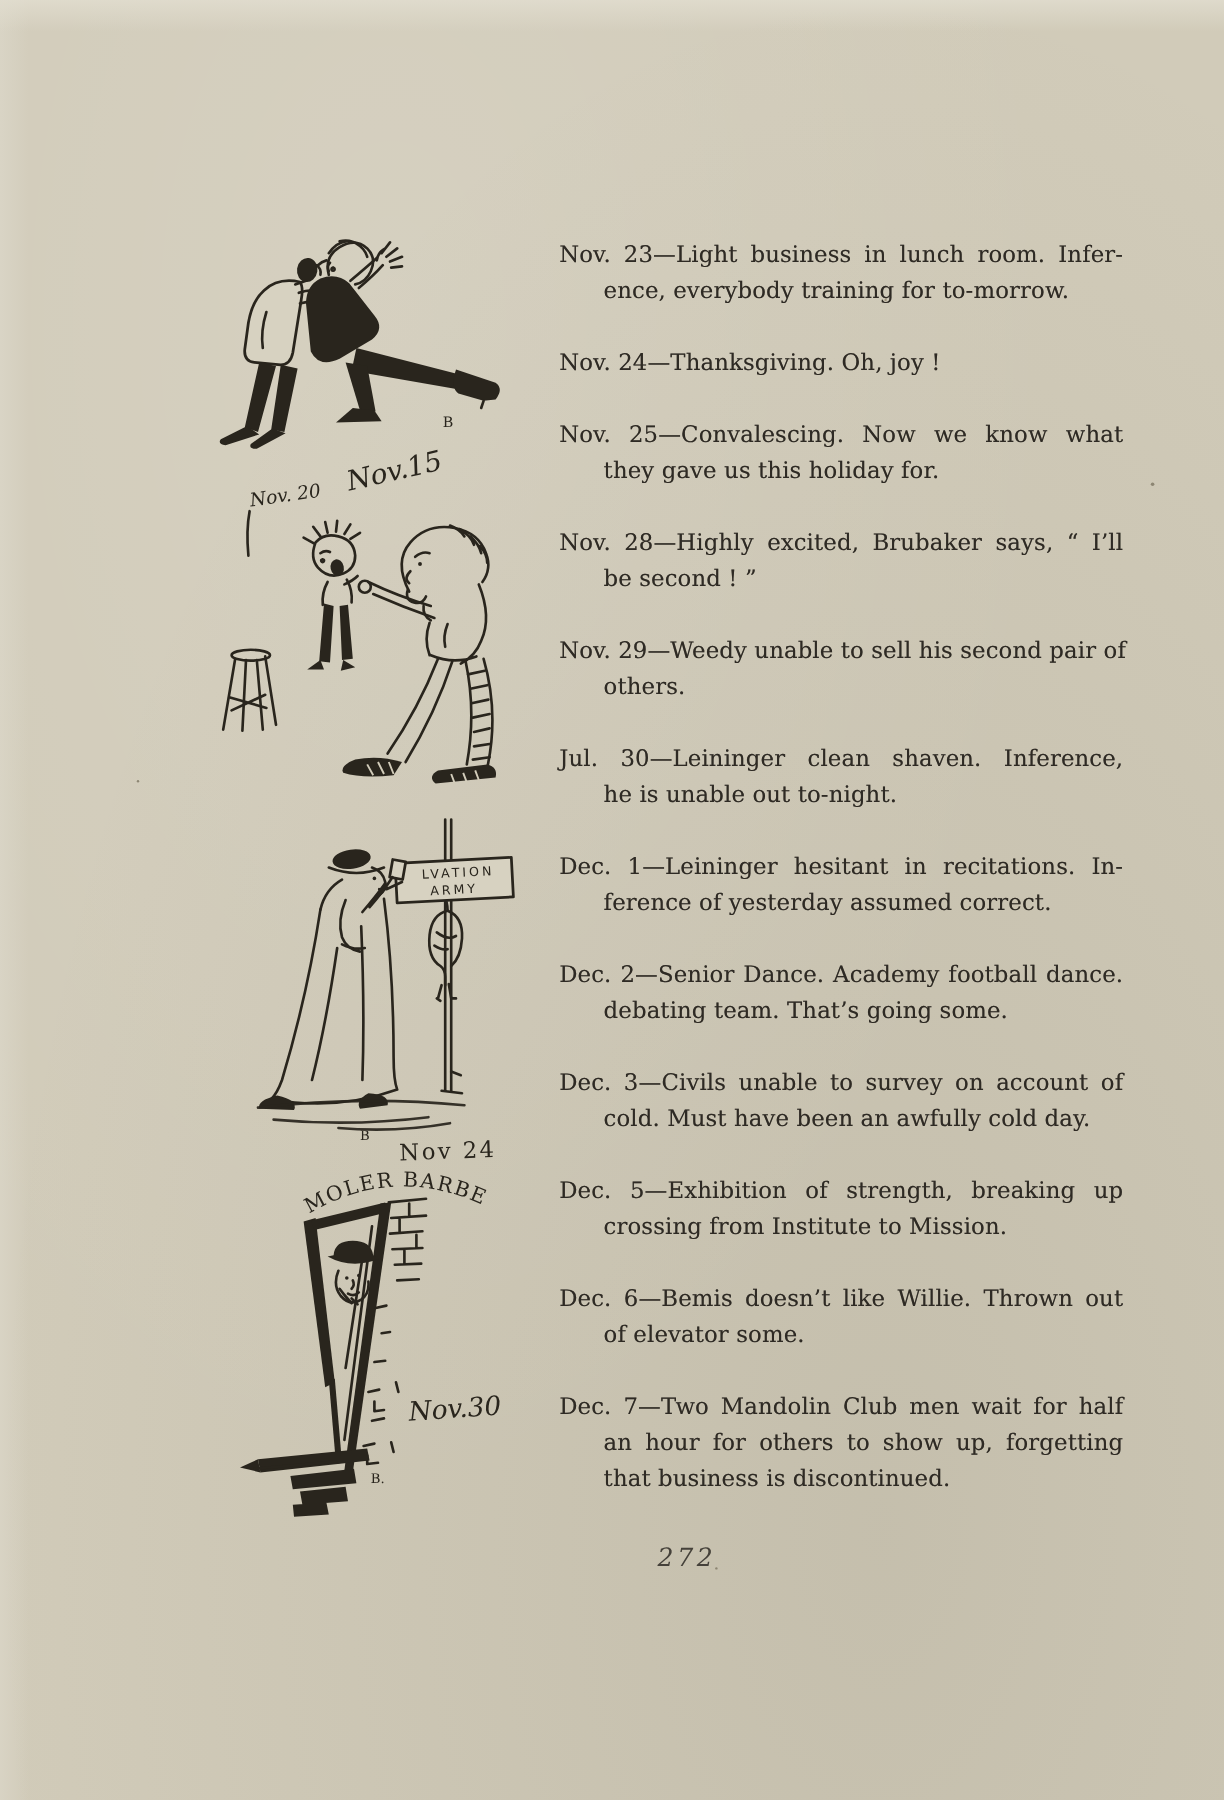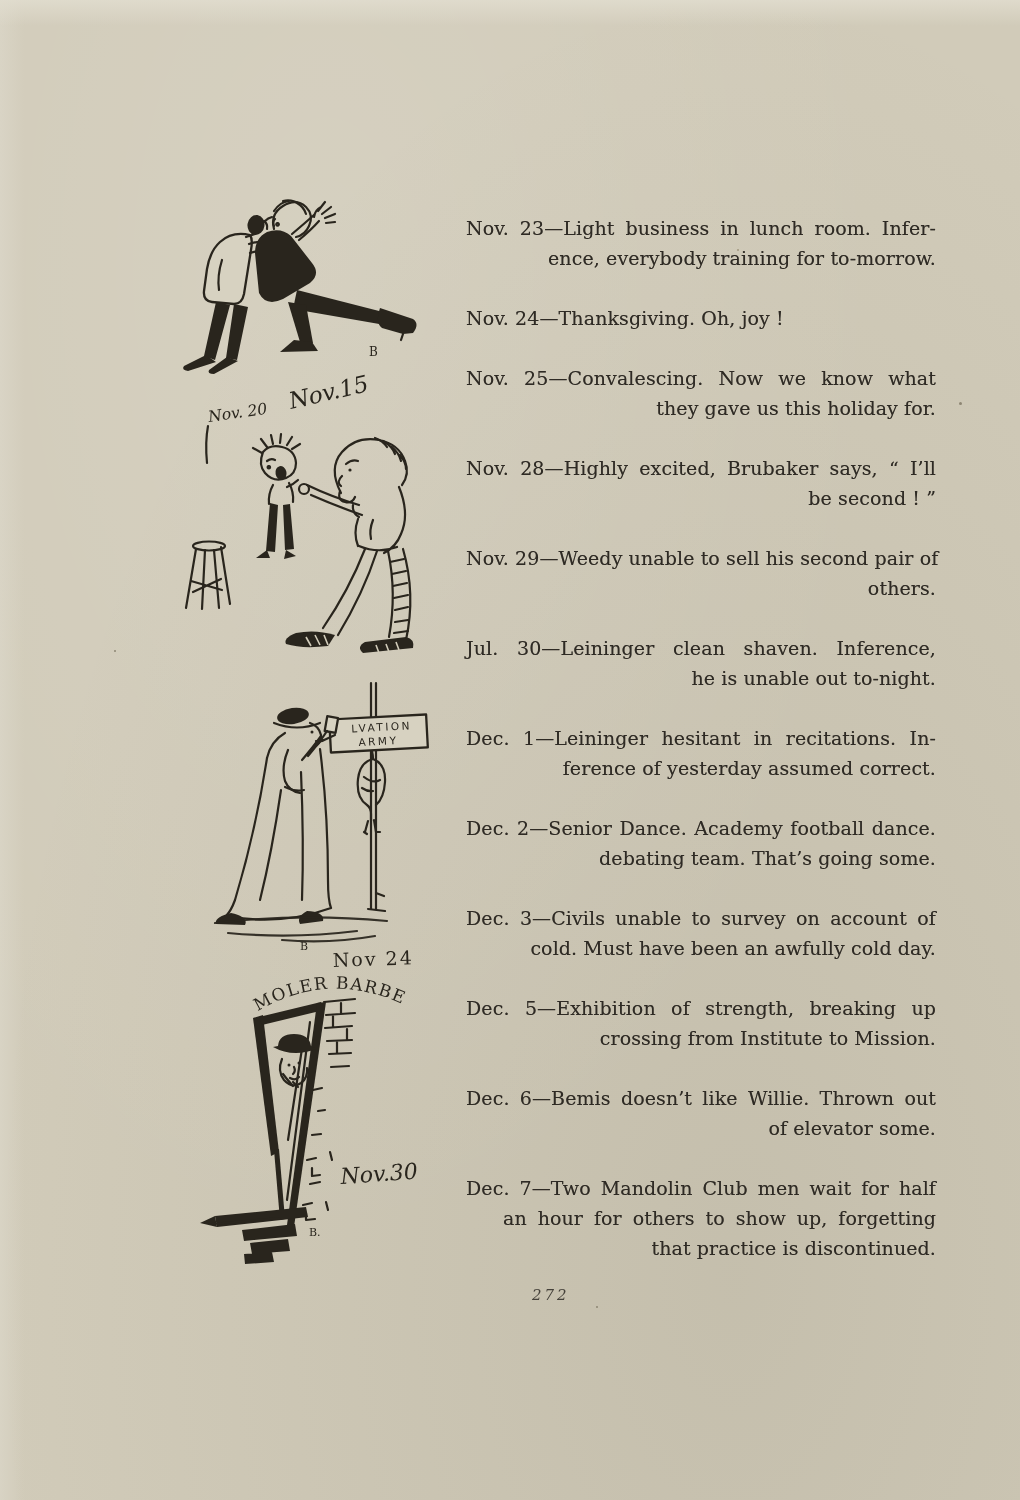--- a/index.html
+++ b/index.html
@@ -10,25 +10,25 @@
     background:
       linear-gradient(180deg, rgba(226,222,208,.8) 0, rgba(226,222,208,0) 26px),
       linear-gradient(90deg, rgba(222,218,205,.55) 0, rgba(222,218,205,0) 24px),
       radial-gradient(ellipse at 32% 18%, rgba(255,255,255,.10), rgba(255,255,255,0) 58%),
       radial-gradient(ellipse at 72% 85%, rgba(88,82,62,.10), rgba(88,82,62,0) 72%),
       var(--paper,#d1cbb9);
   }
   .entries{position:absolute;left:466px;top:197px;width:470px;
     font-size:19px;line-height:30px;letter-spacing:.1px;
     text-shadow:0 0 .5px rgba(46,42,36,.45);}
-  .entry{margin:16px 0 30px;}
+  .entry{margin:0 0 30px;}
   .line{white-space:nowrap;}
   .line.just{text-align:justify;text-align-last:justify;}
-  .line.cont{padding-left:37px;text-align:right;}
-  .page-number{position:absolute;left:532px;top:1286px;font-size:15px;
+  .line.cont{padding-left:37px;}
+  .page-number{position:absolute;left:548px;top:1286px;font-size:21px;
     font-style:italic;letter-spacing:3px;color:#45413a;}
   svg.illus{position:absolute;left:160px;top:190px;width:300px;height:1090px;}
   .s{stroke:var(--ink2,#29251d);fill:none;stroke-width:2.2;stroke-linecap:round;stroke-linejoin:round;}
   .f{fill:var(--ink2,#29251d);stroke:none;}
   .pf{fill:#d7d2c1;stroke:var(--ink2,#29251d);stroke-width:2.3;stroke-linejoin:round;}
   .script{font-family:"DejaVu Serif",serif;font-style:italic;fill:#29251d;}
   .hand{font-family:"DejaVu Serif",serif;fill:#29251d;}
   .signtext{font-family:"DejaVu Sans",sans-serif;letter-spacing:2.5px;font-size:10.5px;fill:#29251d;}
   .specks i{position:absolute;border-radius:50%;background:#8d8673;display:block;}
 </style>
@@ -221,21 +221,21 @@
         <div class="line just">Dec. 5—Exhibition of strength, breaking up</div>
         <div class="line cont">crossing from Institute to Mission.</div>
       </div>
       <div class="entry">
         <div class="line just">Dec. 6—Bemis doesn’t like Willie.  Thrown out</div>
         <div class="line cont">of elevator some.</div>
       </div>
       <div class="entry">
         <div class="line just">Dec. 7—Two Mandolin Club men wait for half</div>
         <div class="line cont just">an hour for others to show up, forgetting</div>
-        <div class="line cont">that practice is discontinued.</div>
+        <div class="line cont">that business is discontinued.</div>
       </div>
     </div>
 
   <div class="page-number">272</div>
 
   <div class="specks">
     <i style="left:959px;top:402px;width:3px;height:3px;"></i>
     <i style="left:114px;top:650px;width:2px;height:2px;"></i>
     <i style="left:596px;top:1306px;width:2px;height:2px;"></i>
     <i style="left:737px;top:249px;width:2px;height:2px;background:#a2977f;"></i>

